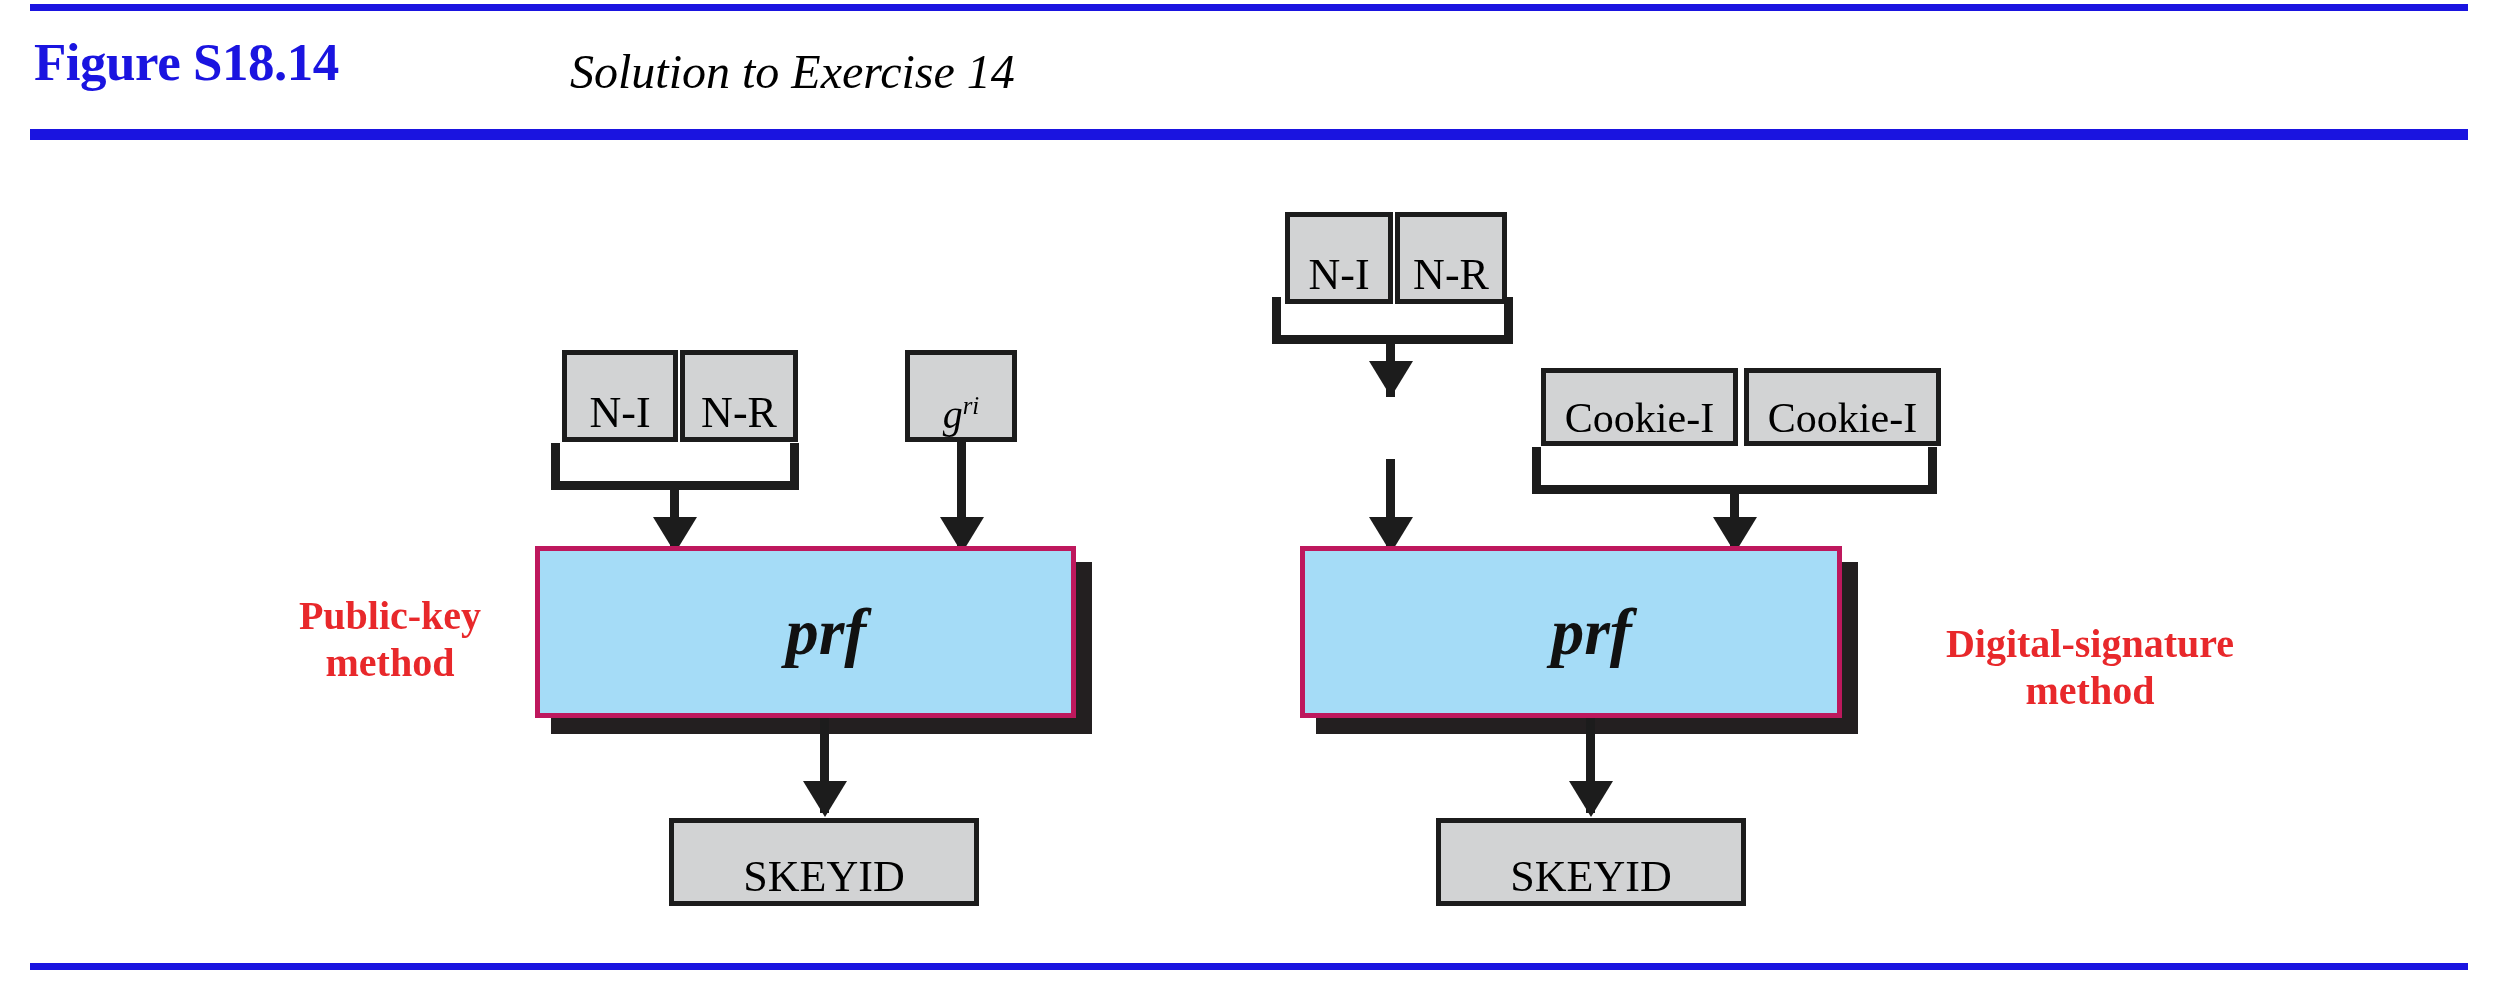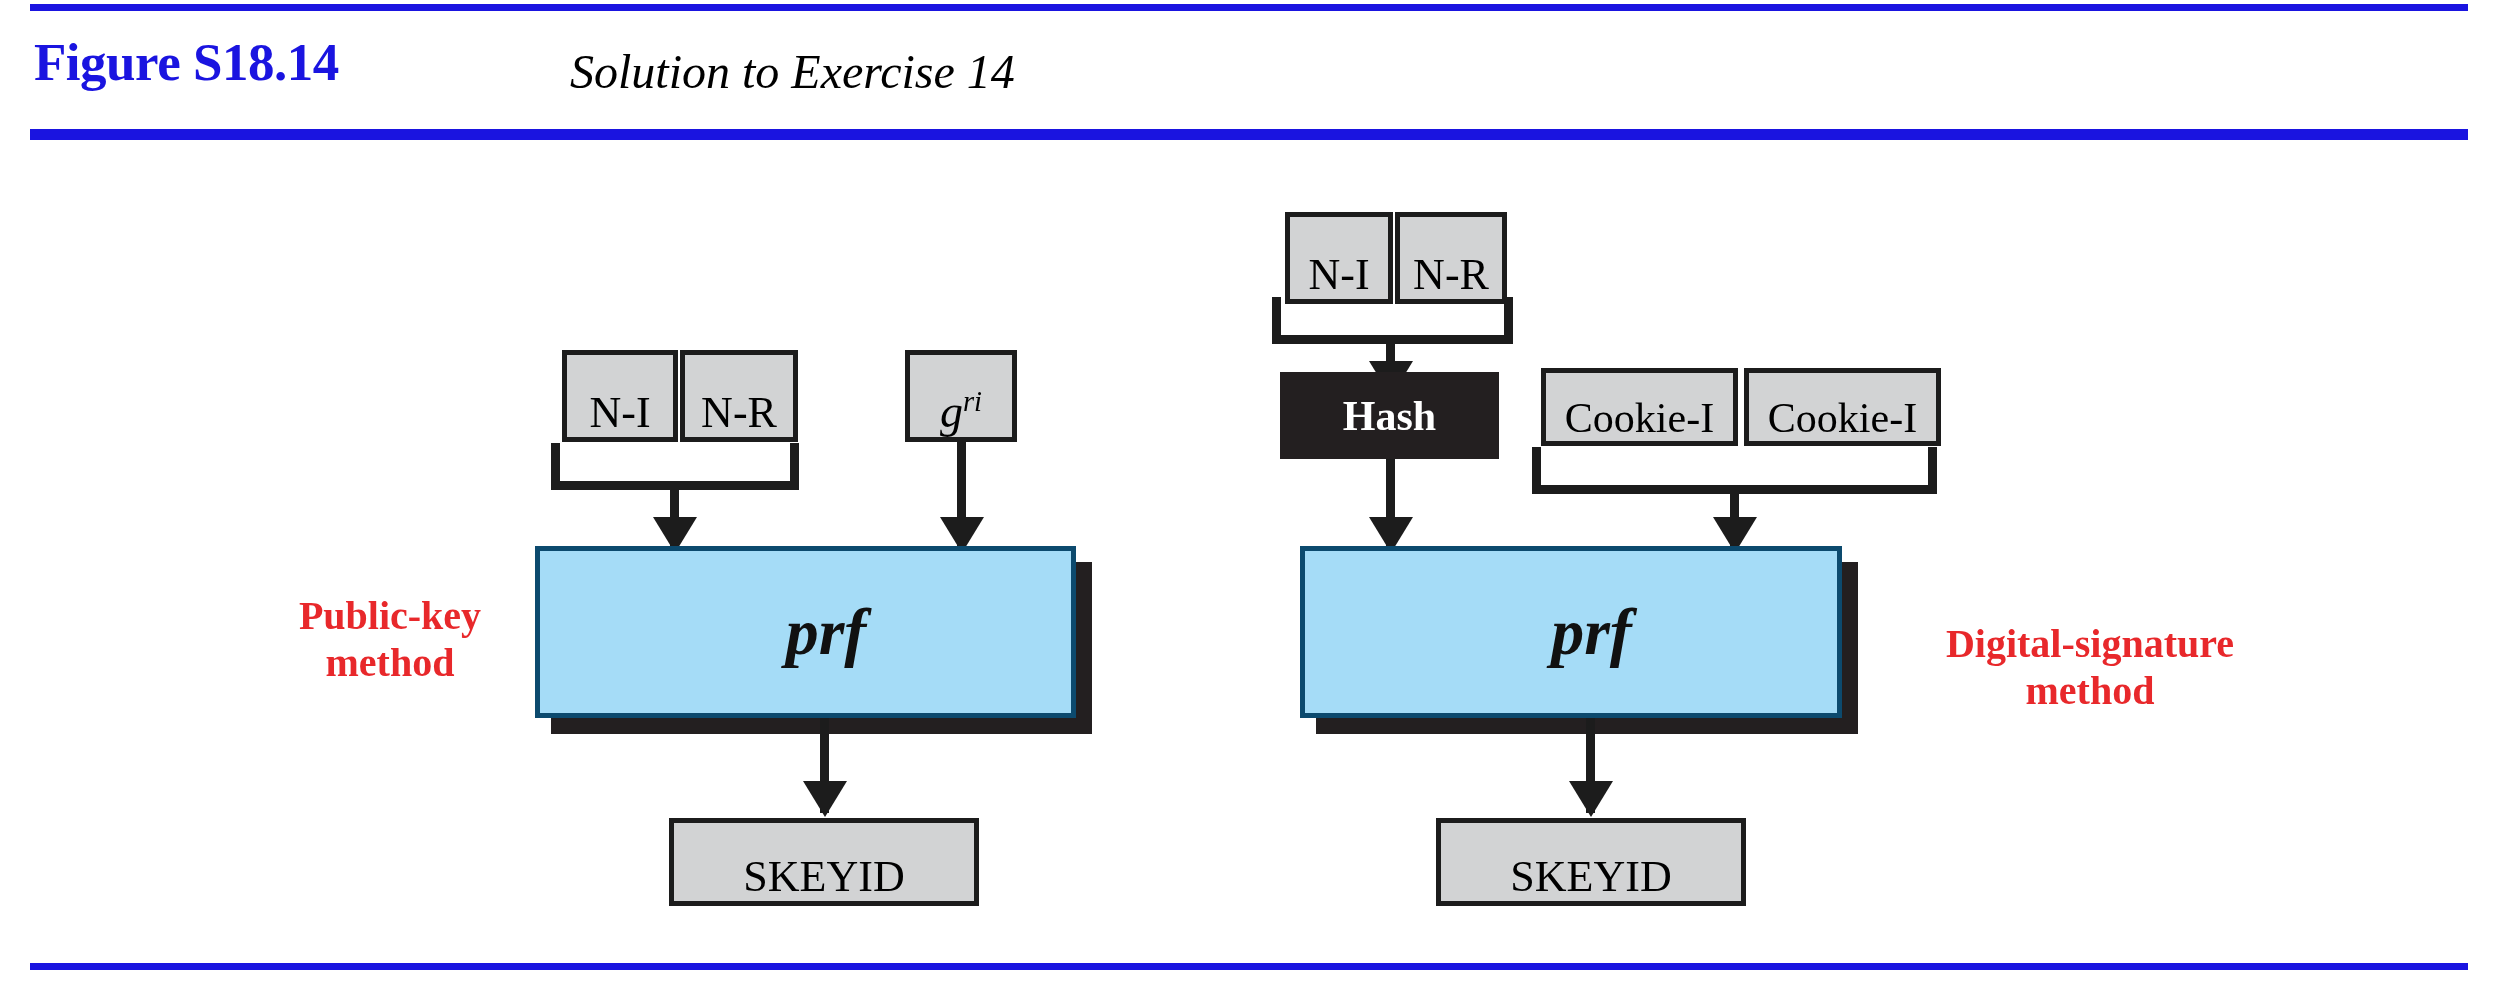--- a/index.html
+++ b/index.html
@@ -73,21 +73,21 @@
   }
 
   
   .prf-shadow {
     position: absolute;
     background: #231f20;
   }
   .prf-box {
     position: absolute;
     background: #a5dcf7;
-    border: 5px solid #0c4a6e;
+    border: 5px solid #be185d;
     box-sizing: border-box;
     display: flex;
     align-items: center;
     justify-content: center;
     font-style: italic;
     font-weight: bold;
     color: #111111;
     line-height: 1;
     padding-left: 41px;
   }
@@ -140,21 +140,21 @@
   <div class="side-label" style="left:245px; top:592px; width:290px;">Public-key
 method</div>
 
   <div class="gbox" style="left:562px; top:350px; width:116px; height:92px; font-size:44px;">
     <span class="txt">N-I</span>
   </div>
   <div class="gbox" style="left:680px; top:350px; width:118px; height:92px; font-size:44px;">
     <span class="txt">N-R</span>
   </div>
 
-  <div class="gbox" style="left:905px; top:350px; width:112px; height:92px; font-size:46px;">
+  <div class="gbox" style="left:905px; top:350px; width:112px; height:92px; font-size:40px;">
     <span class="txt" style="font-style:italic;"><span>g</span><span class="sup">ri</span></span>
   </div>
 
   <div class="vline" style="left:551px; top:443px; width:9px; height:47px;"></div>
   <div class="vline" style="left:790px; top:443px; width:9px; height:47px;"></div>
   <div class="hline" style="left:551px; top:481px; width:248px; height:9px;"></div>
 
   <div class="vline" style="left:670px; top:481px; width:9px; height:75px;"></div>
   <div class="arrowhead" style="left:653px; top:517px;"></div>
 
@@ -183,23 +183,20 @@
     <span class="txt">N-R</span>
   </div>
 
   <div class="vline" style="left:1272px; top:297px; width:9px; height:47px;"></div>
   <div class="vline" style="left:1504px; top:297px; width:9px; height:47px;"></div>
   <div class="hline" style="left:1272px; top:335px; width:241px; height:9px;"></div>
 
   <div class="vline" style="left:1386px; top:335px; width:9px; height:62px;"></div>
   <div class="arrowhead" style="left:1369px; top:361px;"></div>
 
-  <div class="blackbox" style="left:1280px; top:372px; width:219px; height:87px; font-size:42px;">
-    <span class="txt">Hash</span>
-  </div>
 
   <div class="vline" style="left:1386px; top:459px; width:9px; height:97px;"></div>
   <div class="arrowhead" style="left:1369px; top:517px;"></div>
 
   <div class="gbox" style="left:1541px; top:368px; width:197px; height:78px; font-size:42px;">
     <span class="txt">Cookie-I</span>
   </div>
   <div class="gbox" style="left:1744px; top:368px; width:197px; height:78px; font-size:42px;">
     <span class="txt">Cookie-I</span>
   </div>

